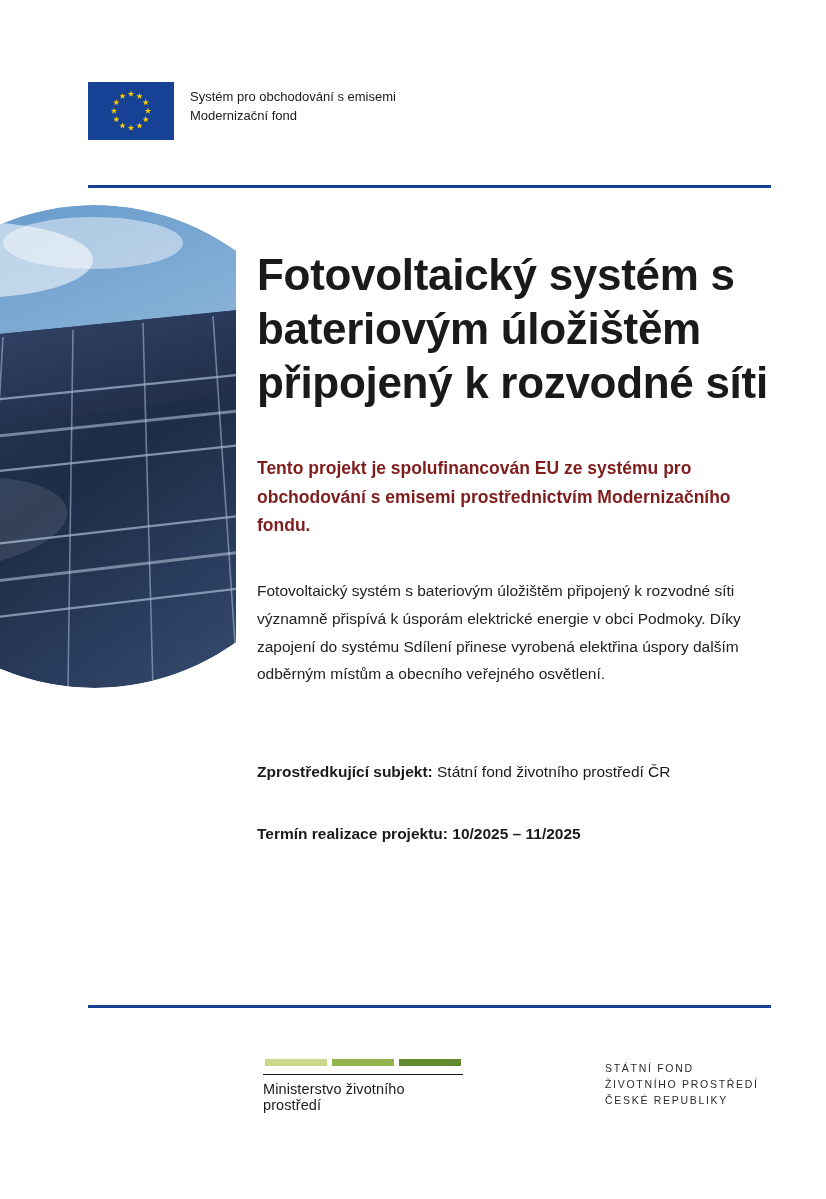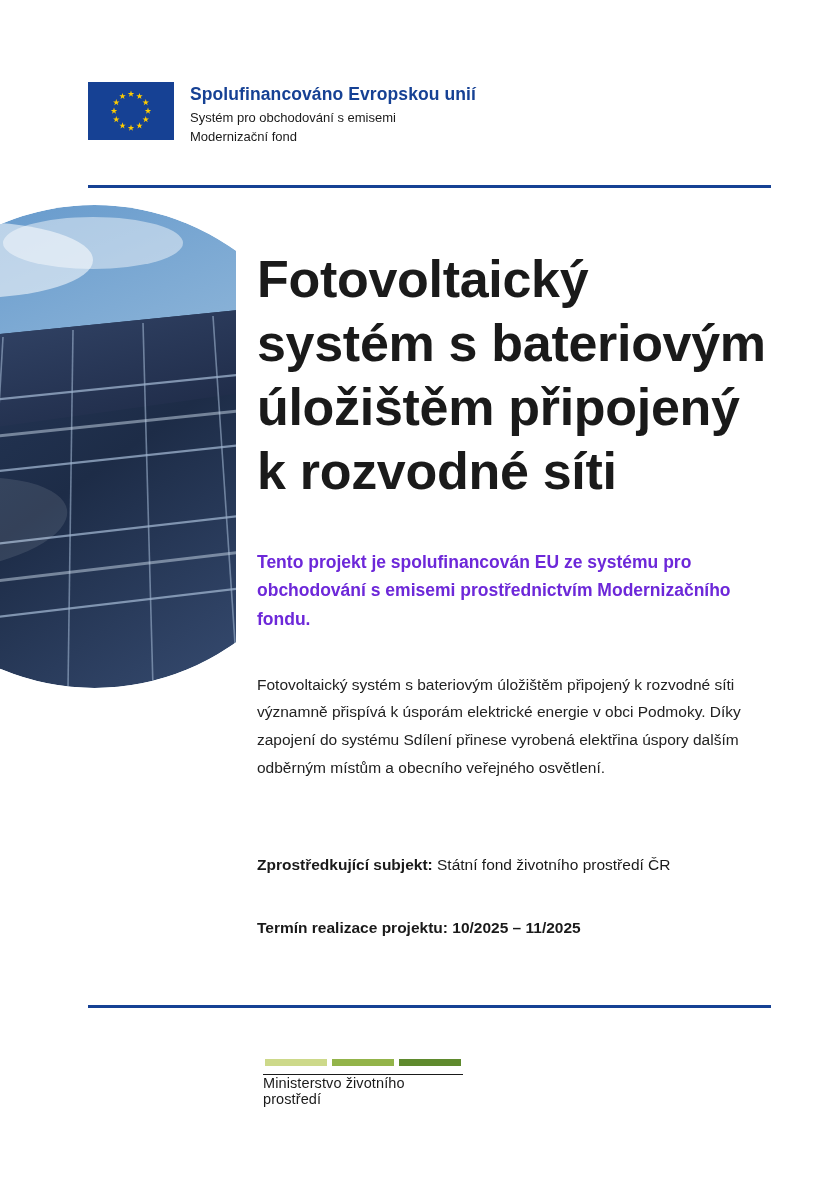--- a/index.html
+++ b/index.html
@@ -82,33 +82,33 @@
   .photo-circle svg { display: block; }
 
   
   .content {
     position: absolute;
     left: 257px;
     top: 248px;
     width: 514px;
   }
   .doc-title {
-    font-size: 52px;
+    font-size: 44px;
     line-height: 1.23;
     font-weight: bold;
     color: #1a1a1a;
     letter-spacing: -0.3px;
     margin: 0;
   }
   .lead {
     margin-top: 44px;
     font-size: 17.5px;
     font-weight: bold;
     line-height: 1.62;
-    color: #6d28d9;
+    color: #7f1d1d;
     width: 500px;
   }
   .body-text {
     margin-top: 38px;
     font-size: 15.5px;
     line-height: 1.78;
     color: #222222;
     width: 495px;
   }
   .meta {
@@ -146,20 +146,21 @@
     height: 7px;
     width: 62px;
   }
   .mzp-bars .b1 { background: #cdd98a; }
   .mzp-bars .b2 { background: #93b44a; }
   .mzp-bars .b3 { background: #5f8a2e; }
   .mzp-name {
     font-size: 14.5px;
     color: #1a1a1a;
     border-top: 1px solid #1a1a1a;
+    padding-top: 6px;
     letter-spacing: 0.1px;
   }
 
   .sfzp {
     position: absolute;
     left: 529px;
     top: 8px;
     display: flex;
     align-items: center;
     gap: 14px;
@@ -215,21 +216,20 @@
               <polygon points="0,-3.4 0.8,-1.05 3.23,-1.05 1.26,0.4 2.0,2.75 0,1.3 -2.0,2.75 -1.26,0.4 -3.23,-1.05 -0.8,-1.05"></polygon>
             </g>
           <g transform="rotate(330) translate(0,-17) rotate(-330)">
               <polygon points="0,-3.4 0.8,-1.05 3.23,-1.05 1.26,0.4 2.0,2.75 0,1.3 -2.0,2.75 -1.26,0.4 -3.23,-1.05 -0.8,-1.05"></polygon>
             </g>
         </g>
       </g>
     </svg>
   </div>
   <div class="eu-text-block">
-    <div class="eu-title">Spolufinancováno Evropskou unií</div>
     <div class="eu-sub">
       <div>Systém pro obchodování s emisemi</div>
       <div>Modernizační fond</div>
     </div>
   </div>
 </div>
 
 <div class="rule rule-top"></div>
 
 <div class="photo-circle">
@@ -313,14 +313,28 @@
 
   <div class="mzp-logo">
     <div class="mzp-bars">
       <span class="b1"></span>
         <span class="b2"></span>
         <span class="b3"></span>
     </div>
     <div class="mzp-name">Ministerstvo životního prostředí</div>
   </div>
 
+  <div class="sfzp">
+    <div class="sfzp-mark">
+      <svg width="62" height="62" viewBox="0 0 62 62" aria-hidden="true">
+        <path d="M31 3 A28 28 0 1 0 31 59 A28 28 0 0 1 31 3 Z" fill="#4a9b3f"></path>
+        <path d="M31 3 A28 28 0 0 1 31 59 A28 28 0 0 0 31 3 Z" fill="#1d6fb8"></path>
+        <circle cx="31" cy="31" r="12.5" fill="#ffffff"></circle>
+      </svg>
+    </div>
+    <div class="sfzp-text">
+      <div>STÁTNÍ FOND</div>
+      <div>ŽIVOTNÍHO PROSTŘEDÍ</div>
+      <div>ČESKÉ REPUBLIKY</div>
+    </div>
+  </div>
 
 </div>
 
 </body></html>

